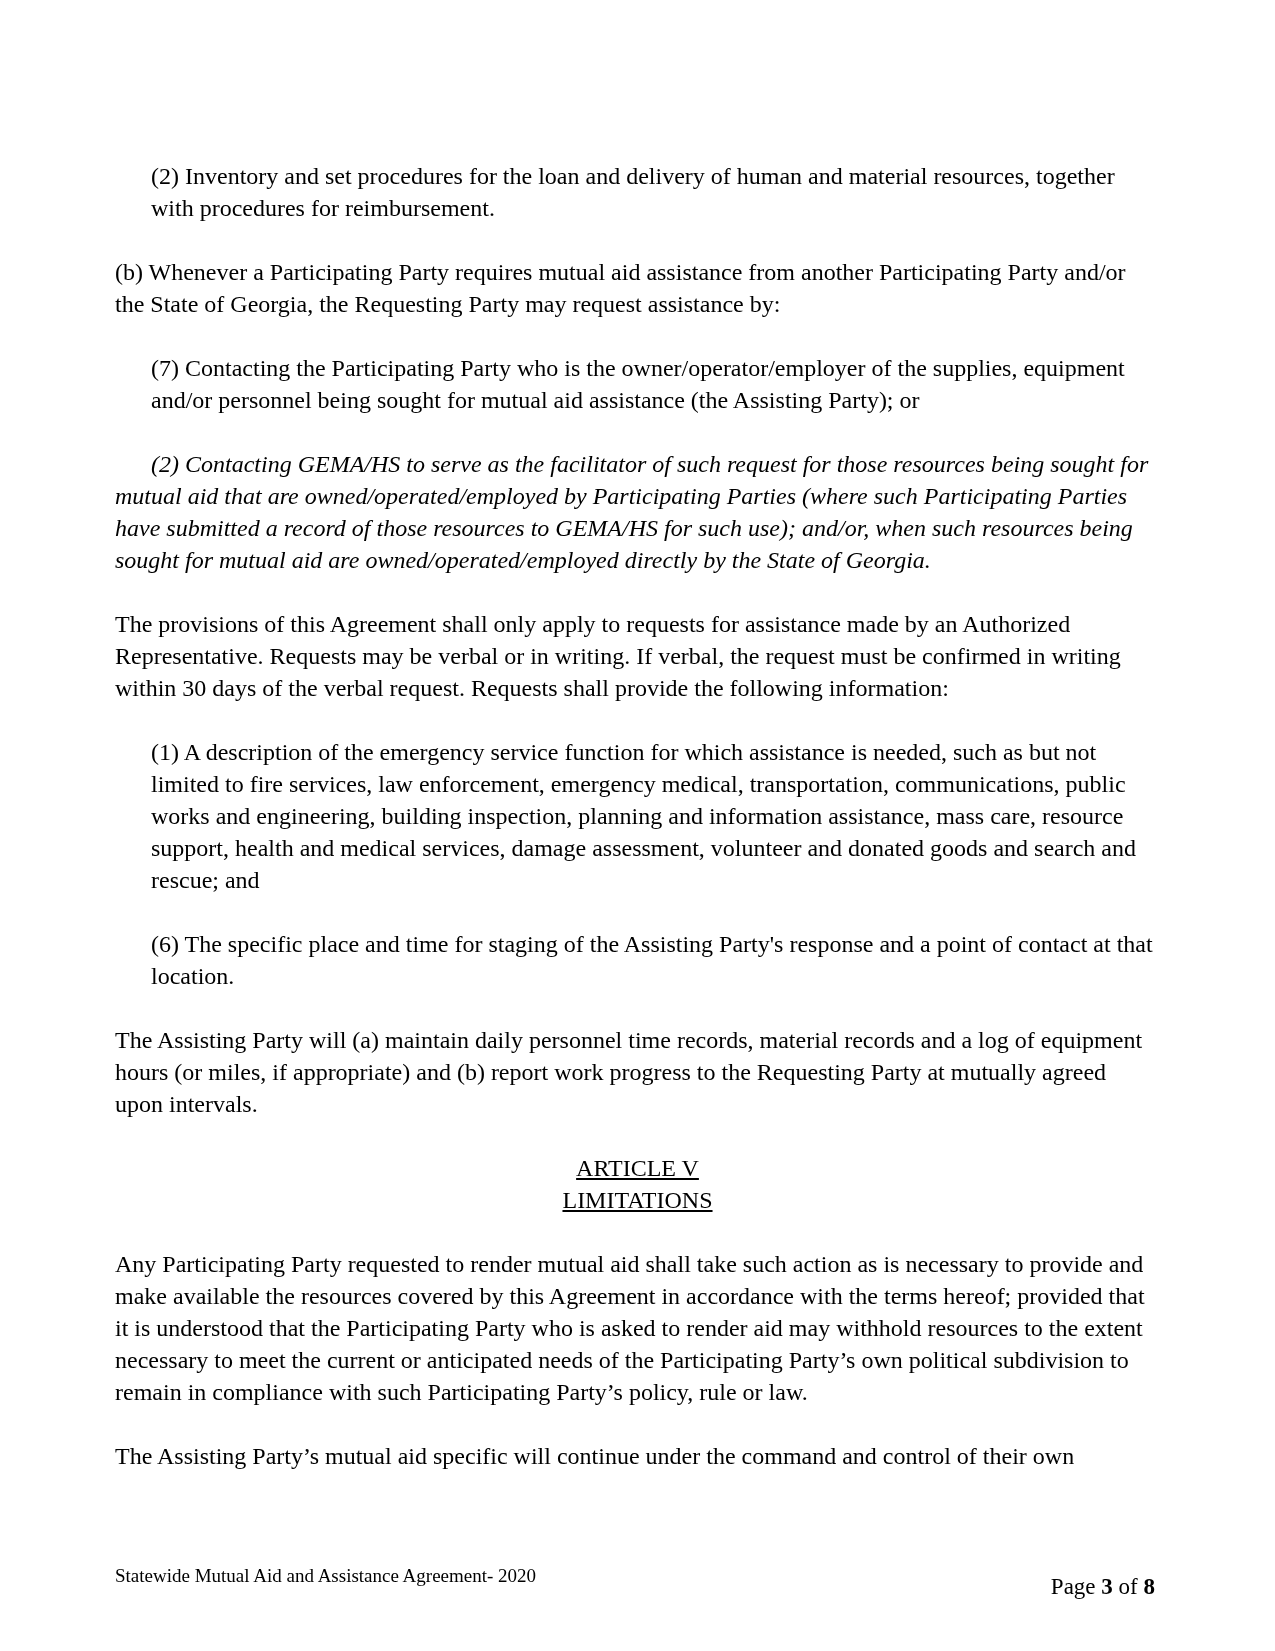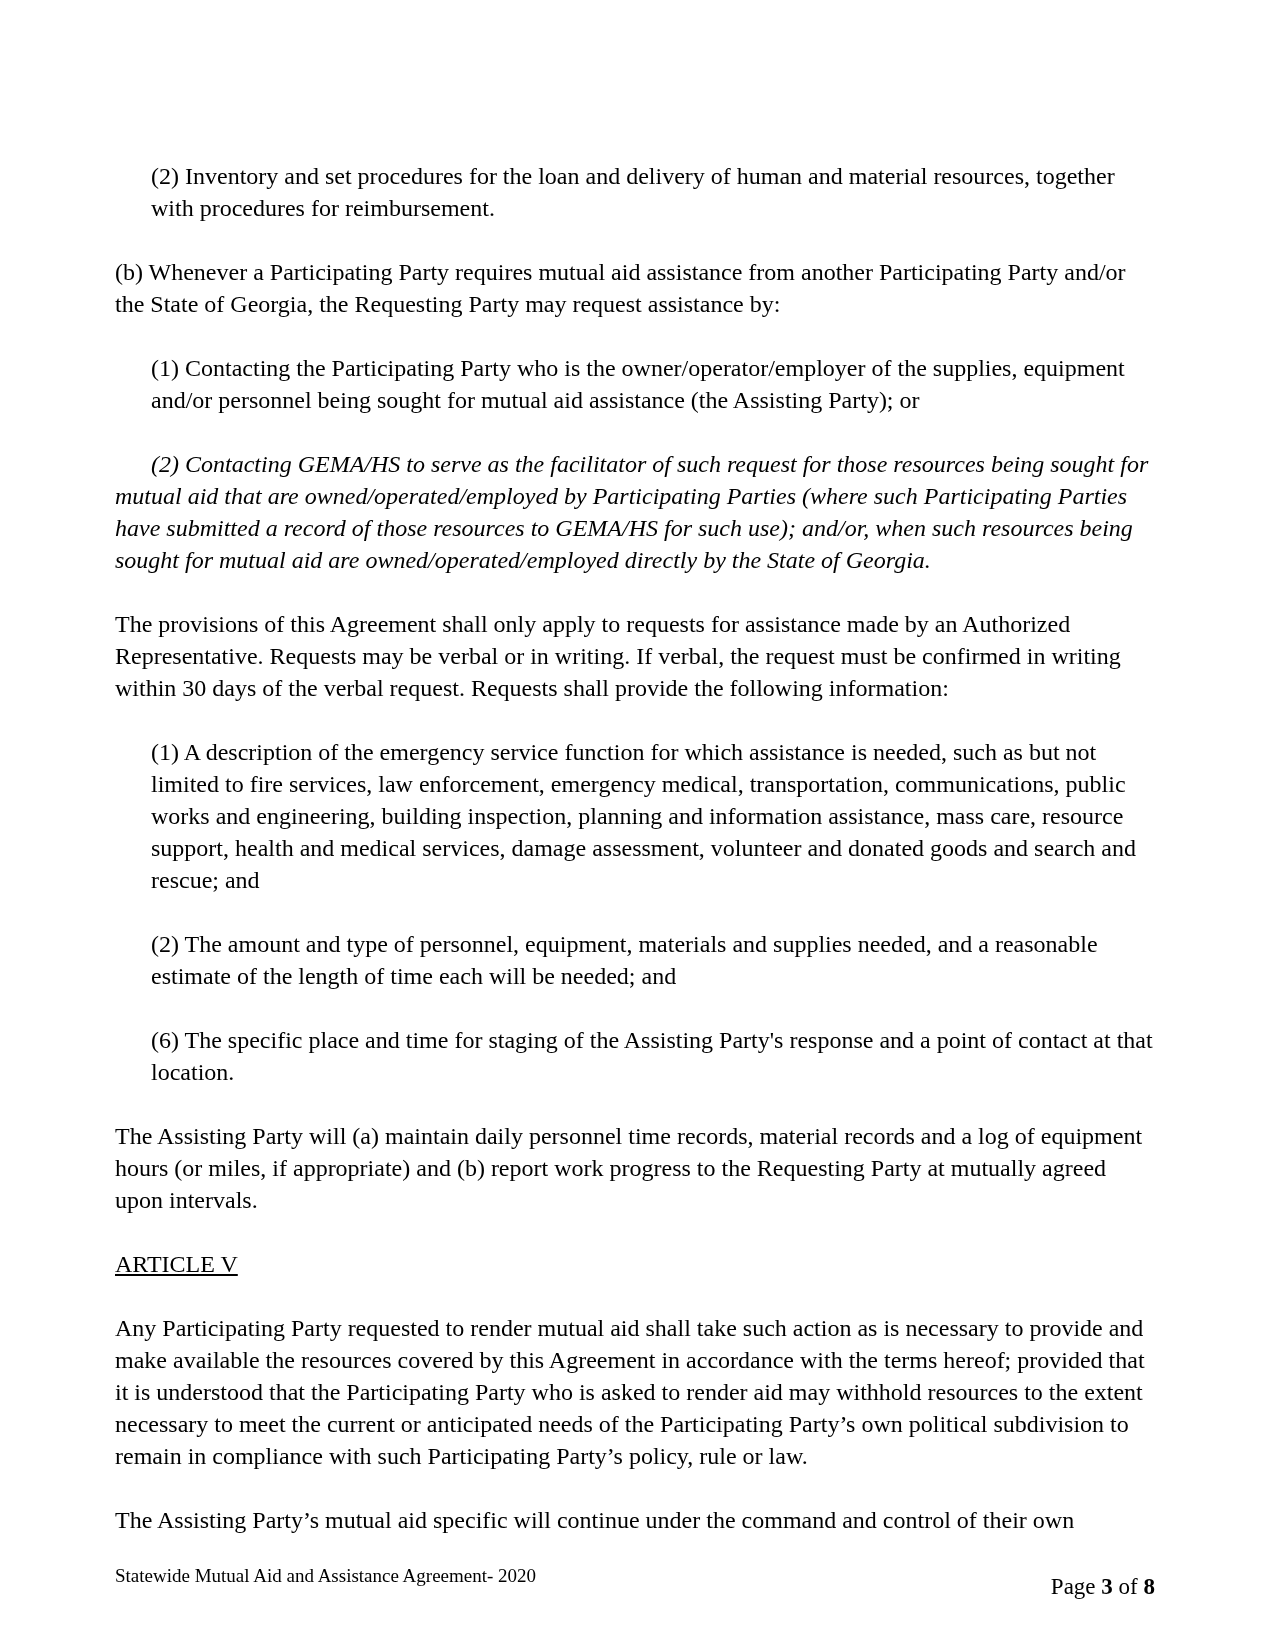--- a/index.html
+++ b/index.html
@@ -25,20 +25,21 @@
     margin: 0 0 32px 0;
   }
   p.indent {
     margin-left: 36px;
   }
   p.first-indent {
     text-indent: 36px;
     font-style: italic;
   }
   .heading {
+    text-align: center;
     margin: 4px 0 32px 0;
   }
   .heading-line {
     text-decoration: underline;
   }
   .footer-right {
     position: absolute;
     right: 120px;
     top: 1571px;
     font-size: 23px;
@@ -54,36 +55,36 @@
 </head>
 <body>
 
 <div class="page">
   <div class="content">
 
     <p class="indent">(2) Inventory and set procedures for the loan and delivery of human and material resources, together with procedures for reimbursement.</p>
 
     <p>(b) Whenever a Participating Party requires mutual aid assistance from another Participating Party and/or the State of Georgia, the Requesting Party may request assistance by:</p>
 
-    <p class="indent">(1) Contacting the Participating Party who is the owner/operator/employer of the supplies, equipment and/or personnel being sought for mutual aid assistance (the Assisting Party); or</p>
+    <p class="indent">(7) Contacting the Participating Party who is the owner/operator/employer of the supplies, equipment and/or personnel being sought for mutual aid assistance (the Assisting Party); or</p>
 
     <p class="first-indent">(2) Contacting GEMA/HS to serve as the facilitator of such request for those resources being sought for mutual aid that are owned/operated/employed by Participating Parties (where such Participating Parties have submitted a record of those resources to GEMA/HS for such use); and/or, when such resources being sought for mutual aid are owned/operated/employed directly by the State of Georgia.</p>
 
     <p>The provisions of this Agreement shall only apply to requests for assistance made by an Authorized Representative. Requests may be verbal or in writing. If verbal, the request must be confirmed in writing within 30 days of the verbal request. Requests shall provide the following information:</p>
 
     <p class="indent">(1) A description of the emergency service function for which assistance is needed, such as but not limited to fire services, law enforcement, emergency medical, transportation, communications, public works and engineering, building inspection, planning and information assistance, mass care, resource support, health and medical services, damage assessment, volunteer and donated goods and search and rescue; and</p>
 
-    <p class="indent">(2) The amount and type of personnel, equipment, materials and supplies needed, and a reasonable estimate of the length of time each will be needed; and</p>
 
     <p class="indent">(6) The specific place and time for staging of the Assisting Party's response and a point of contact at that location.</p>
 
     <p>The Assisting Party will (a) maintain daily personnel time records, material records and a log of equipment hours (or miles, if appropriate) and (b) report work progress to the Requesting Party at mutually agreed upon intervals.</p>
 
     <div class="heading">
       <div class="heading-line">ARTICLE V</div>
+      <div class="heading-line">LIMITATIONS</div>
     </div>
 
     <p>Any Participating Party requested to render mutual aid shall take such action as is necessary to provide and make available the resources covered by this Agreement in accordance with the terms hereof; provided that it is understood that the Participating Party who is asked to render aid may withhold resources to the extent necessary to meet the current or anticipated needs of the Participating Party’s own political subdivision to remain in compliance with such Participating Party’s policy, rule or law.</p>
 
     <p>The Assisting Party’s mutual aid specific will continue under the command and control of their own</p>
 
   </div>
 
   <div class="footer-right"><span>Page </span><b>3</b><span> of </span><b>8</b></div>
 

